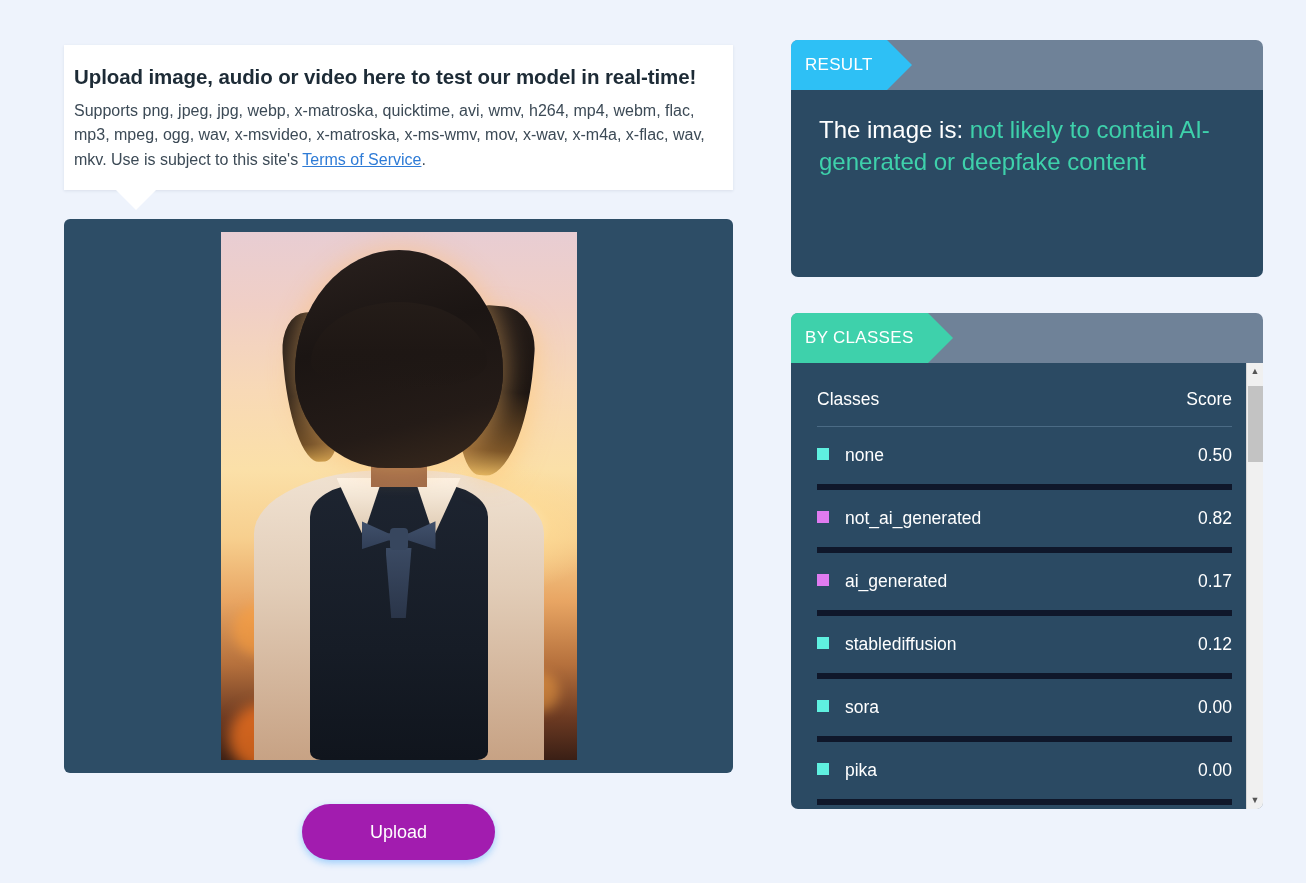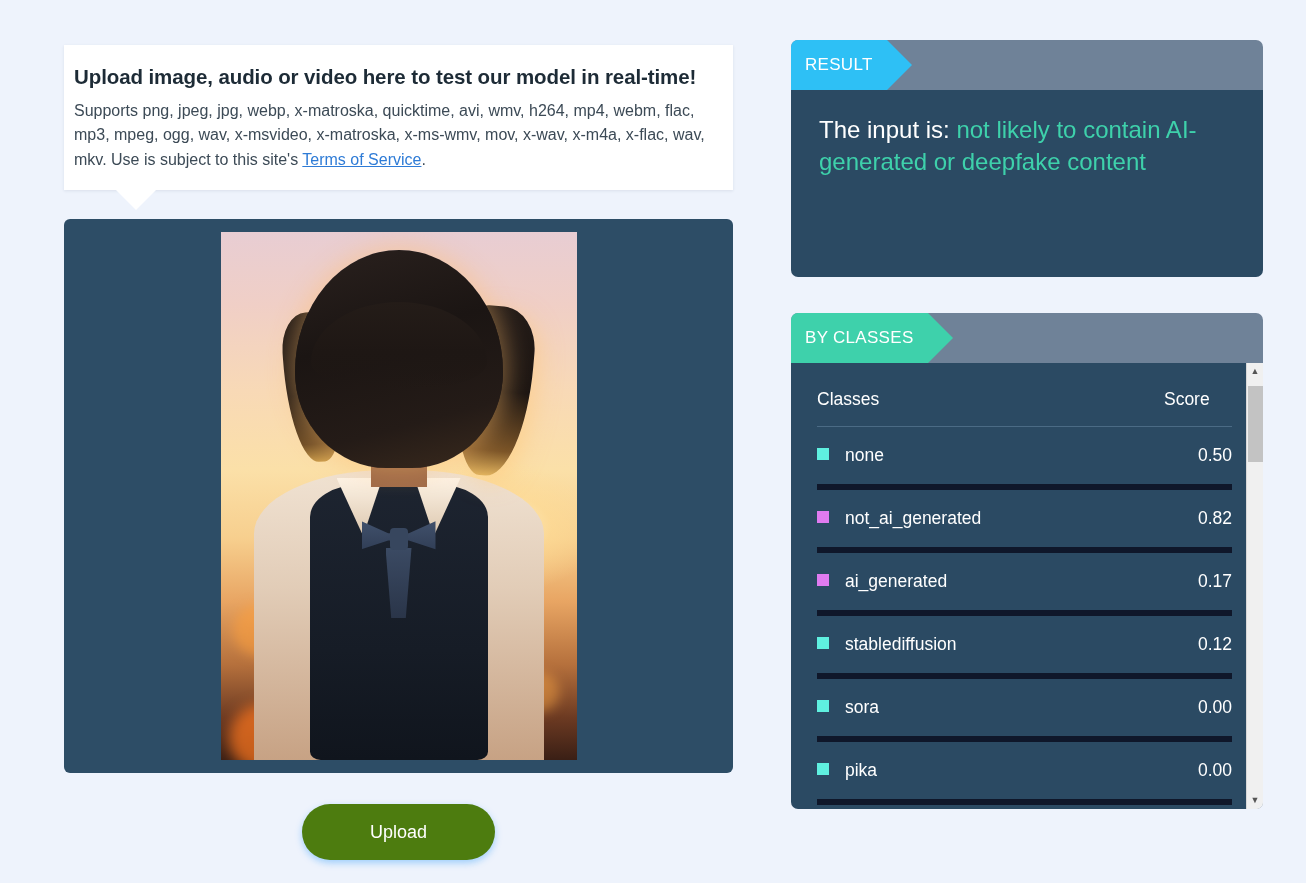--- a/index.html
+++ b/index.html
@@ -237,21 +237,21 @@
     background: linear-gradient(to bottom, #3b4a63, #2a3549);
     clip-path: polygon(0 0, 100% 0, 78% 100%, 22% 100%);
   }
 
   #upload-row {
     margin-top: 31px;
     display: flex;
     justify-content: center;
   }
   #upload-button {
-    background: #4d7c0f;
+    background: #a21caf;
     color: #ffffff;
     border: none;
     border-radius: 40px;
     width: 193px;
     height: 56px;
     font-size: 18px;
     font-family: "Liberation Sans", sans-serif;
     cursor: pointer;
     box-shadow: 0 3px 7px rgba(13,140,251,0.35);
   }
@@ -333,21 +333,21 @@
   }
   #classes-table { width: 100%; border-collapse: collapse; }
   #classes-table th {
     font-size: 17.5px;
     font-weight: normal;
     color: #ffffff;
     padding: 26px 0 16px 0;
     border-bottom: 1px solid #4b6b85;
   }
   #classes-table th.col-class { text-align: left; }
-  #classes-table th.col-score { }
+  #classes-table th.col-score { text-align: right; }
   #classes-table td {
     font-size: 17.5px;
     color: #ffffff;
     padding: 18px 0 18px 0;
     border-bottom: 6px solid #0f172a;
   }
   #classes-table td.col-score { text-align: right; }
   .swatch {
     display: inline-block;
     width: 12px;
@@ -434,21 +434,21 @@
 
 <div id="right-column">
 
   <div class="panel">
     <div class="panel-header">
       <div class="panel-tag" id="result-tag">
         <span>RESULT</span>
       </div>
     </div>
     <div id="result-body">
-      <p id="result-sentence"><span>The input is: </span><span id="result-verdict">not likely to contain AI-generated or deepfake content</span></p>
+      <p id="result-sentence"><span>The image is: </span><span id="result-verdict">not likely to contain AI-generated or deepfake content</span></p>
     </div>
   </div>
 
   <div class="panel">
     <div class="panel-header">
       <div class="panel-tag" id="classes-tag">
         <span>BY CLASSES</span>
       </div>
     </div>
     <div id="classes-body">

